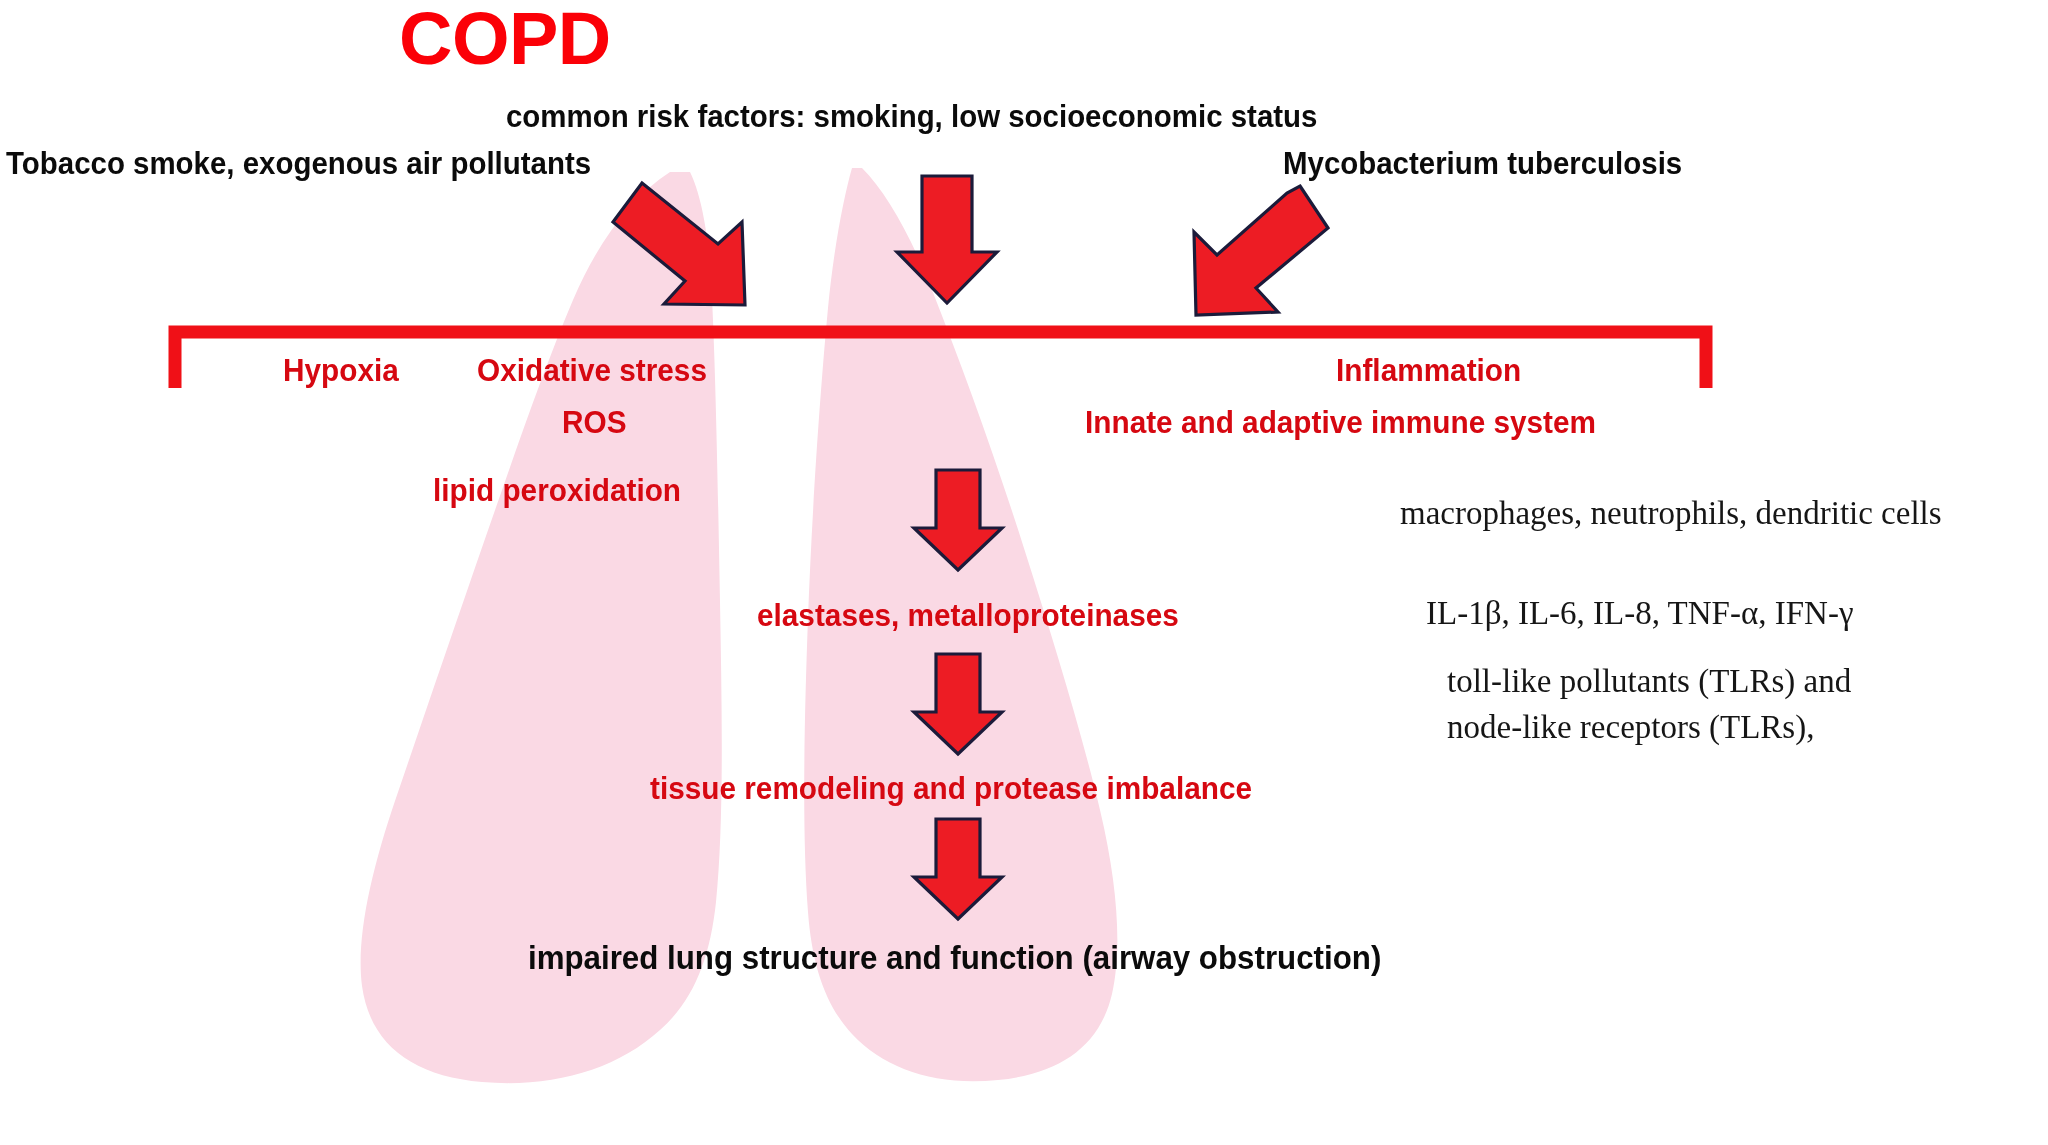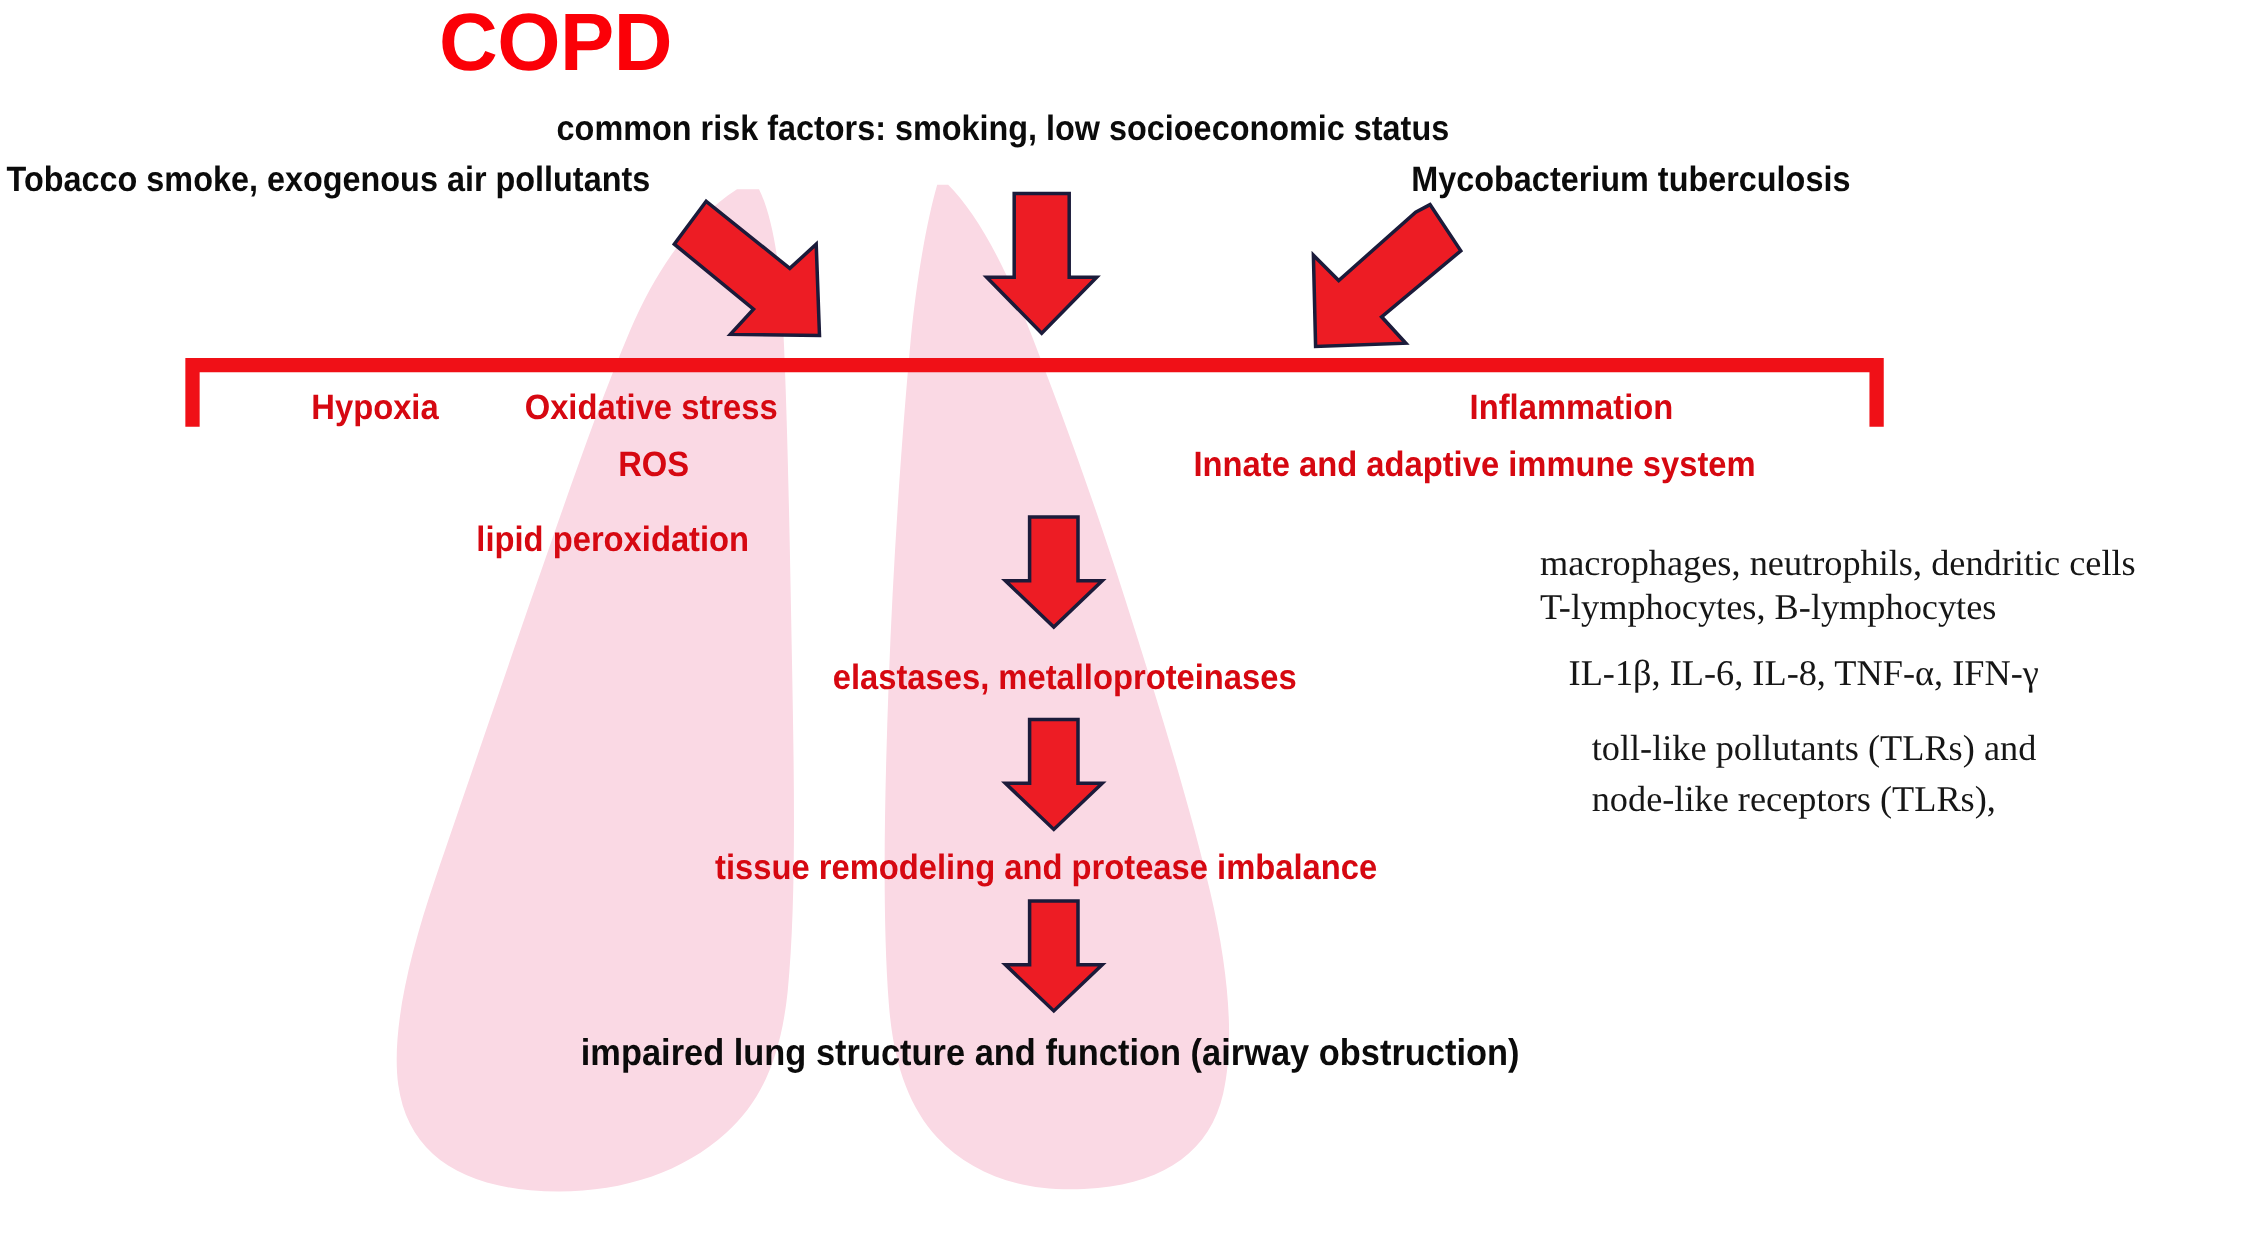--- a/index.html
+++ b/index.html
@@ -131,21 +131,20 @@
 
   <div class="abs red big nowrap" style="left:562px; top:404px;">ROS</div>
 
   <div class="abs red big nowrap" style="left:433px; top:472px;">lipid peroxidation</div>
 
   <div class="abs red big nowrap" style="left:1336px; top:352px;">Inflammation</div>
 
   <div class="abs red big nowrap" style="left:1085px; top:404px;">Innate and adaptive immune system</div>
 
   <div class="abs serif nowrap" style="left:1360px; top:492px;margin-left:40px;">macrophages, neutrophils, dendritic cells</div>
-  <div class="abs serif nowrap" style="left:1400px; top:532px;">T-lymphocytes, B-lymphocytes</div>
   <div class="abs serif nowrap" style="left:1426px; top:592px;">IL-1β, IL-6, IL-8, TNF-α, IFN-γ</div>
 
   <div class="abs serif nowrap" style="left:1447px; top:660px;">toll-like pollutants (TLRs) and</div>
   <div class="abs serif nowrap" style="left:1447px; top:706px;">node-like receptors (TLRs),</div>
 
   <svg class="abs" style="left:908px; top:466px;" width="100" height="108" viewBox="0 0 100 108" aria-hidden="true">
     <polygon points="28,4 72,4 72,62 94,62 50,104 6,62 28,62" fill="#ED1C24" stroke="#1b1b3a" stroke-width="3.2" stroke-linejoin="miter"></polygon>
   </svg>
 
   <div class="abs red big nowrap" style="left:757px; top:597px;">elastases, metalloproteinases</div>

